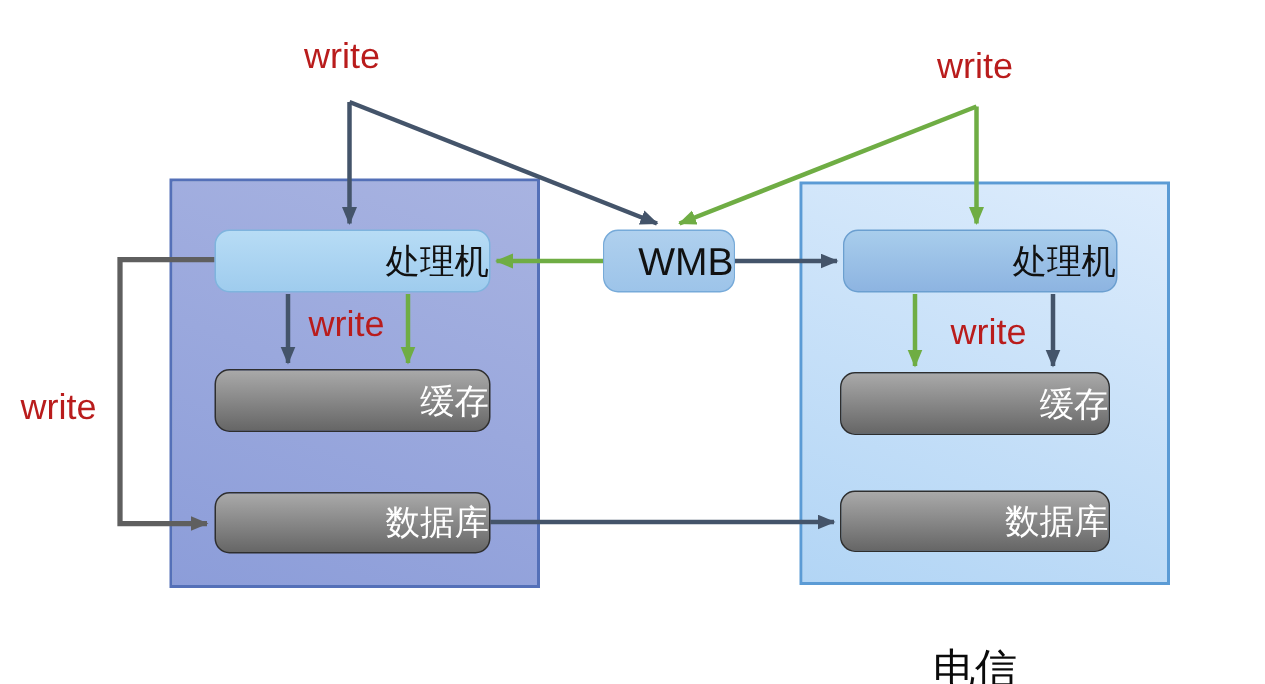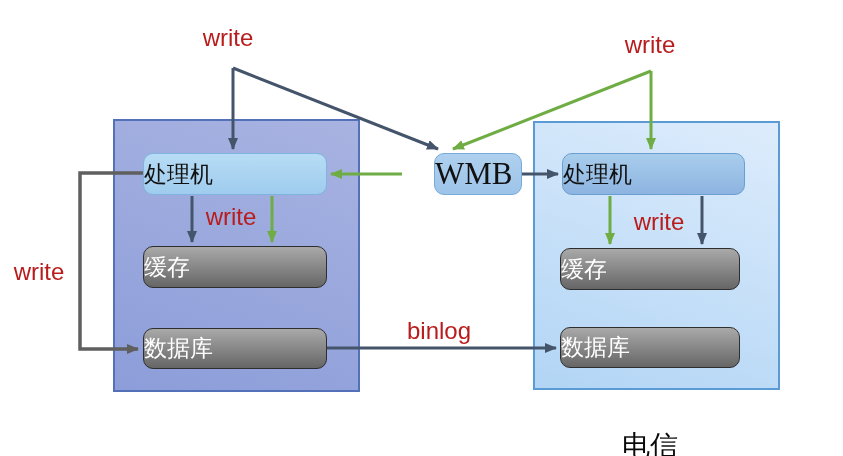--- a/index.html
+++ b/index.html
@@ -18,41 +18,40 @@
     border:2px solid #5470b8;
   }
   .group-telecom{
     left:533px;top:121px;width:247px;height:269px;
     background:linear-gradient(200deg,#ddecfc 0%,#b2d5f5 100%);
     border:2px solid #5b9bd5;
   }
   
   .node{
     position:absolute;box-sizing:border-box;
-    display:flex;align-items:center;justify-content:flex-start;
+    display:flex;align-items:center;justify-content:flex-end;
     border-radius:10px;
     font-size:23px;color:#111;
-    font-family:Liberation Serif, serif;
+    font-family:Liberation Sans, sans-serif;
   }
   .proc-left{
     left:143px;top:153px;width:184px;height:42px;
     background:linear-gradient(#b7dcf5,#9fccee);
     border:1.5px solid #7fb4de;
   }
   .proc-right{
     left:562px;top:153px;width:183px;height:42px;
     background:linear-gradient(#a8cdec,#8db4e1);
     border:1.5px solid #6b9fd0;
   }
   .wmb{
     left:402px;top:153px;width:88px;height:42px;
     background:linear-gradient(#afd0ee,#9dc4e9);
     border:1.5px solid #76aad9;
-    font-size:31px;
-    margin-left:32px;
+    font-size:26px;
   }
   .gray-node{
     background:linear-gradient(#a9a9a9,#666666);
     border:1.5px solid #2e2e2e;
     color:#ffffff;
   }
   .cache-left{left:143px;top:246px;width:184px;height:42px;}
   .cache-right{left:560px;top:248px;width:180px;height:42px;}
   .db-left{left:143px;top:328px;width:184px;height:41px;}
   .db-right{left:560px;top:327px;width:180px;height:41px;}
@@ -144,17 +143,16 @@
   </div>
   <div class="node gray-node db-right">
     <span>数据库</span>
   </div>
 
   <div class="lbl lbl-write-topleft">write</div>
   <div class="lbl lbl-write-topright">write</div>
   <div class="lbl lbl-write-outer">write</div>
   <div class="lbl lbl-write-unicom">write</div>
   <div class="lbl lbl-write-telecom">write</div>
-  <div class="lbl lbl-binlog">binlog</div>
 
   <div class="caption cap-telecom">电信</div>
 
 </div>
 
 </body></html>

